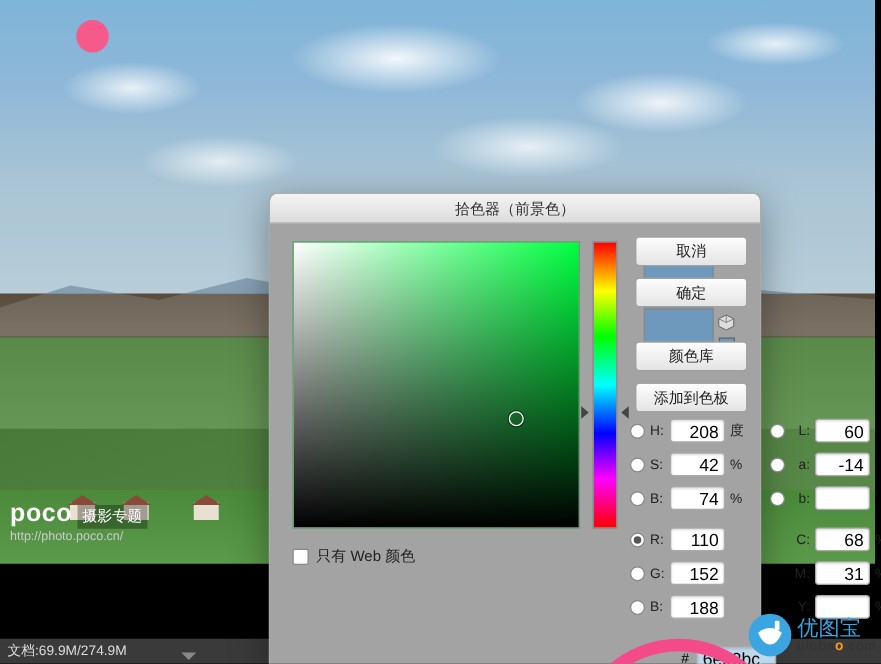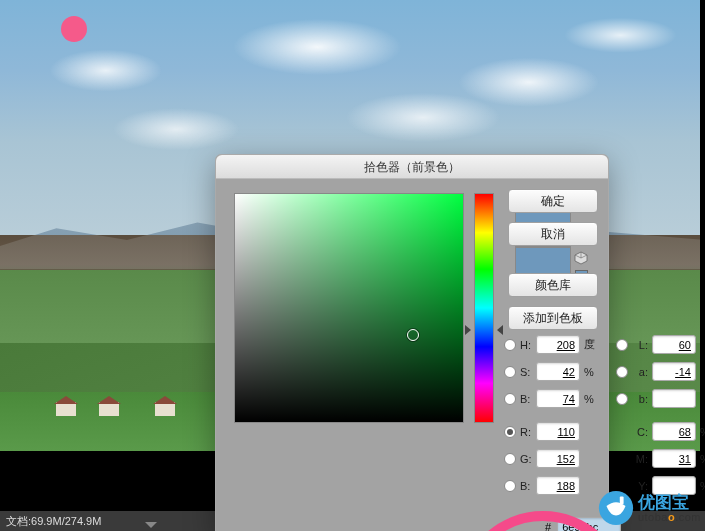--- a/index.html
+++ b/index.html
@@ -52,35 +52,35 @@
 
 .btn-col{position:absolute;right:10px;top:10px;width:90px;}
 .mac-btn{display:block;width:90px;height:24px;margin-bottom:9px;background:linear-gradient(to bottom,#fdfdfd,#e4e4e4);border:1px solid #a0a0a0;border-radius:4px;font-size:12px;color:#222;cursor:pointer;box-shadow:0 1px 0 rgba(255,255,255,0.6) inset;}
 .btn-gap{height:18px;}
 
 .value-grid{position:absolute;left:288px;top:152px;font-size:11px;color:#222;}
 .vrow{display:flex;align-items:center;height:27px;}
 .radio{appearance:none;width:12px;height:12px;border:1px solid #888;border-radius:50%;margin-right:4px;position:relative;background:#fff;cursor:pointer;}
 .radio:checked::after{content:"";position:absolute;left:2px;top:2px;width:6px;height:6px;background:#555;border-radius:50%;}
 .vlabel{width:16px;}
-.vinput{width:44px;height:19px;border:1px solid #aaa;border-radius:3px;font-size:11px;text-align:right;padding-right:4px;box-shadow:inset 0 1px 2px rgba(0,0,0,0.15);background:#fff;text-decoration:underline;}
+.vinput{width:44px;height:19px;border:1px solid #aaa;border-radius:3px;font-size:14px;text-align:right;padding-right:4px;box-shadow:inset 0 1px 2px rgba(0,0,0,0.15);background:#fff;}
 .vunit{width:18px;margin-left:4px;}
 .vsp{width:14px;}
 .vlabel2{width:16px;text-align:right;margin-right:4px;}
 .web-only{position:absolute;left:18px;top:258px;font-size:12px;color:#222;display:flex;align-items:center;}
 .chk{width:13px;height:13px;margin-right:6px;border:1px solid #888;border-radius:2px;background:#fff;appearance:none;cursor:pointer;}
 .hex-row{position:absolute;left:329px;top:338px;font-size:11px;display:flex;align-items:center;}
 .hex-row .vinput{width:64px;text-align:left;padding-left:4px;background:#bfd7ea;}
 
 .pink-circle{position:absolute;right:-20px;top:356px;width:170px;height:170px;border:10px solid #f54a8a;border-radius:50%;pointer-events:none;}
 
 .wm{position:absolute;right:4px;bottom:4px;display:flex;align-items:center;}
 .wm-icon{width:38px;height:38px;}
 .wm-txt{margin-left:3px;}
-.wm-zh{font-size:17px;color:#3aa5e0;font-weight:bold;line-height:1;}
+.wm-zh{font-size:17px;color:#3aa5e0;font-weight:normal;line-height:1;}
 .wm-url{font-size:11px;letter-spacing:0.5px;}
 .wm-url .o{color:#f59a1a;font-weight:bold;}
 .wm-url .r{color:#333;font-weight:normal;}
 </style>
 </head>
 <body>
 
 <div class="canvas-area">
   <div class="landscape">
     <div class="sky">
@@ -92,20 +92,24 @@
     <div class="field2"></div>
     <div class="field3"></div>
     <div class="houses">
       <div class="house" style="left:8%;"></div>
       <div class="house" style="left:14%;"></div>
       <div class="house" style="left:22%;"></div>
     </div>
   </div>
   <div class="pink-dot"></div>
   <div class="frame-r"></div>
+  <div class="poco">
+    <div><span class="poco-logo">poco</span><span class="poco-sub">摄影专题</span></div>
+    <div class="poco-url">http://photo.poco.cn/</div>
+  </div>
 </div>
 
 <div class="statusbar">
   <span>文档:69.9M/274.9M</span>
   <span class="status-arrow"></span>
 </div>
 
 <div class="picker">
   <div class="picker-titlebar">拾色器（前景色）</div>
   <div class="picker-body">
@@ -130,22 +134,22 @@
       <svg viewBox="0 0 14 14">
           <polygon points="7,1 13,4 13,10 7,13 1,10 1,4" fill="#ddd" stroke="#666" stroke-width="0.8"></polygon>
           <line x1="7" y1="1" x2="7" y2="7" stroke="#666" stroke-width="0.6"></line>
           <line x1="1" y1="4" x2="7" y2="7" stroke="#666" stroke-width="0.6"></line>
           <line x1="13" y1="4" x2="7" y2="7" stroke="#666" stroke-width="0.6"></line>
         </svg>
     </div>
     <div class="mini-swatch"></div>
 
     <div class="btn-col">
+      <button class="mac-btn">取消</button>
       <button class="mac-btn">确定</button>
-      <button class="mac-btn">取消</button>
       <div class="btn-gap"></div>
       <button class="mac-btn">颜色库</button>
       <button class="mac-btn">添加到色板</button>
     </div>
 
     <div class="value-grid">
       <div class="vrow">
         <input type="radio" class="radio" name="mode" style="">
           <span class="vlabel">H:</span>
         <input class="vinput" value="208" style="">
@@ -203,20 +207,24 @@
         <input class="vinput" value="188" style="">
           <span class="vunit"></span>
         <span class="vsp"></span>
         <span style="width:16px;"></span>
           <span class="vlabel2">Y:</span>
         <input class="vinput" value="" style="">
           <span class="vunit">%</span>
       </div>
     </div>
 
+    <div class="web-only">
+      <input type="checkbox" class="chk" style="">
+      <span>只有 Web 颜色</span>
+    </div>
 
     <div class="hex-row">
       <span style="margin-right:6px;">#</span>
       <input class="vinput" value="6e98bc" style="">
     </div>
 
   </div>
   <div class="pink-circle"></div>
 </div>
 

